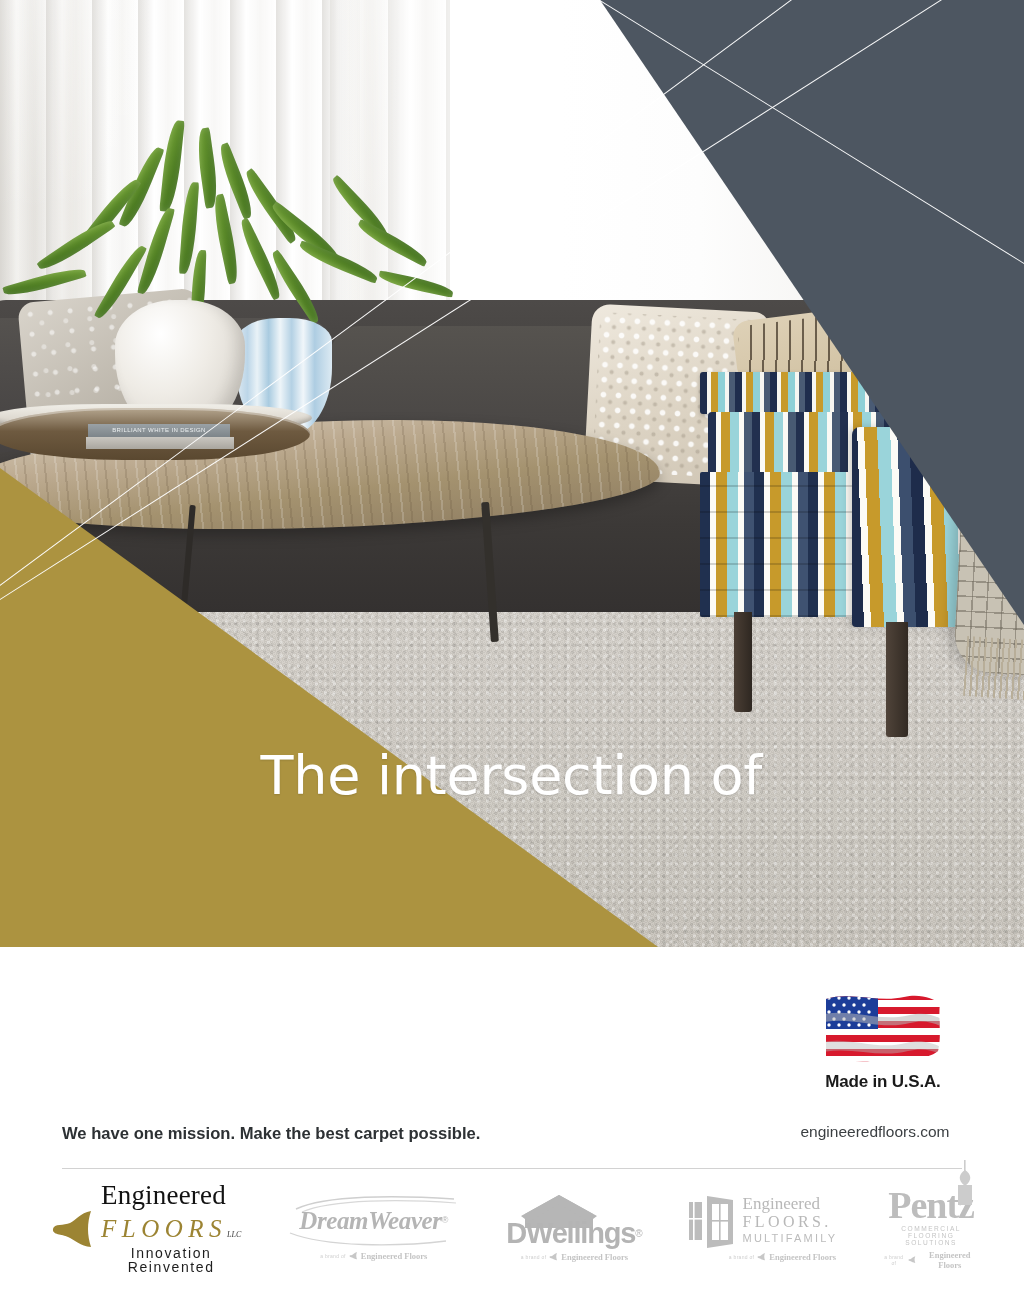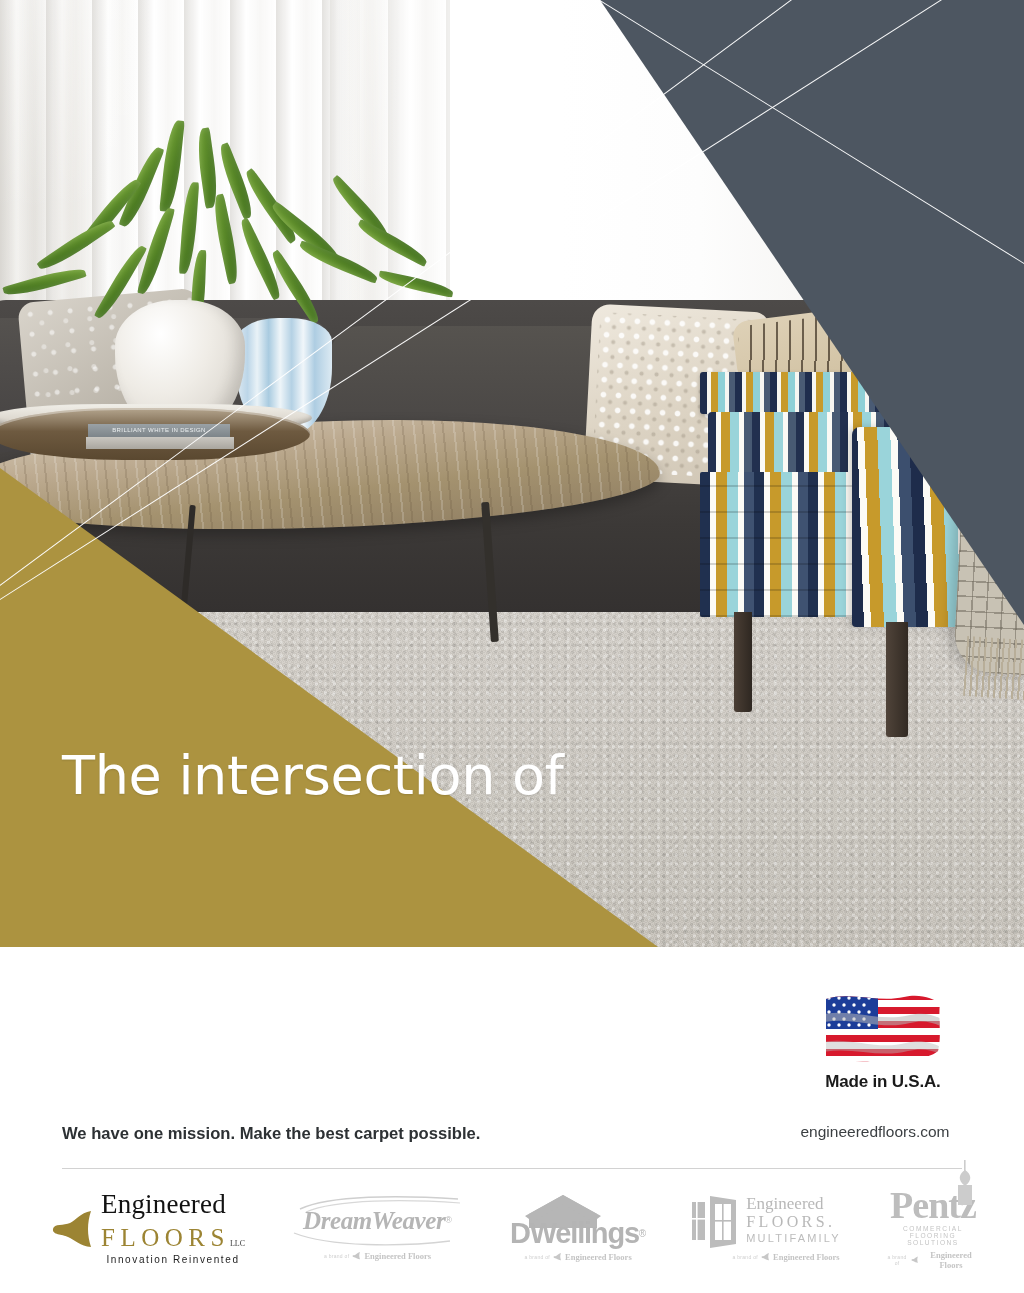--- a/index.html
+++ b/index.html
@@ -300,21 +300,21 @@
     transform-origin: 0 0; opacity:.96;
   }
 
   
   .headline{
     position:absolute; left:62px; top:736px; width:700px;
     color:#ffffff; font-family:"DejaVu Sans", sans-serif;
     font-size:54px; line-height:79px; letter-spacing:-.3px;
     text-shadow: 0 1px 2px rgba(0,0,0,.12);
   }
-  .headline .l1{ display:block; font-weight:400; }
+  .headline .l1{ display:block; font-weight:400;text-align:right; }
   .headline .l2{ display:block; font-weight:700; }
 
   
   .lower{ position:absolute; left:0; top:947px; width:1024px; height:346px; background:#fff; }
 
   .copy{
     position:absolute; left:62px; top:52px; width:640px;
     color:#3b3f42; font-size:16.6px; line-height:26.4px;
     font-family:"Liberation Sans", sans-serif;
   }
@@ -352,25 +352,25 @@
   
   .ef-logo{ display:flex; align-items:center; gap:7px; width:200px; }
   .ef-mark{ width:44px; height:44px; flex:0 0 44px; }
   .ef-text{ text-align:left; line-height:1; }
   .ef-l1{
     font-family:"Liberation Serif", serif; font-size:27px; color:#121212;
     letter-spacing:.2px; display:block;
   }
   .ef-l2{
     font-family:"Liberation Serif", serif; font-size:25px; color:#9c8433;
-    letter-spacing:5.5px; display:block; margin-top:7px;
+    letter-spacing:5.5px; display:block; margin-top:7px;font-style:italic;
   }
   .ef-llc{ font-size:8px; color:#3a3a3a; letter-spacing:0; }
   .ef-l3{
-    font-family:"Liberation Sans", sans-serif; font-size:10px; color:#1e1e1e;
+    font-family:"Liberation Sans", sans-serif; font-size:14px; color:#1e1e1e;
     letter-spacing:1.6px; display:block; margin-top:5px; text-align:center;
   }
   .dw-name{
     font-family:"Liberation Serif", serif; font-style:italic; font-weight:700;
     font-size:25px; color:#b5b5b5; letter-spacing:-.4px; line-height:1;
   }
   .swoosh{ display:block; }
   .byline{
     display:flex; align-items:center; justify-content:center; gap:3px;
     margin-top:4px; opacity:.75;

